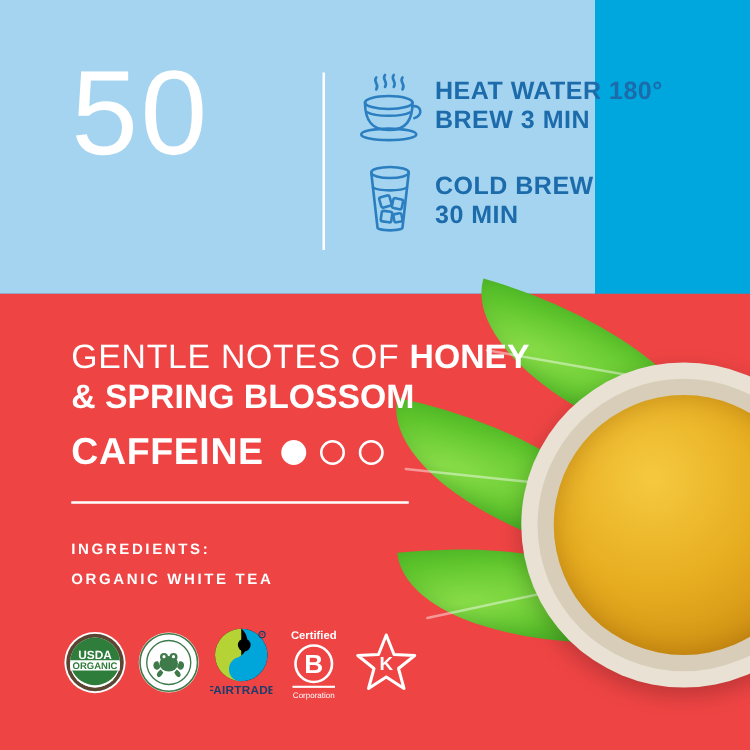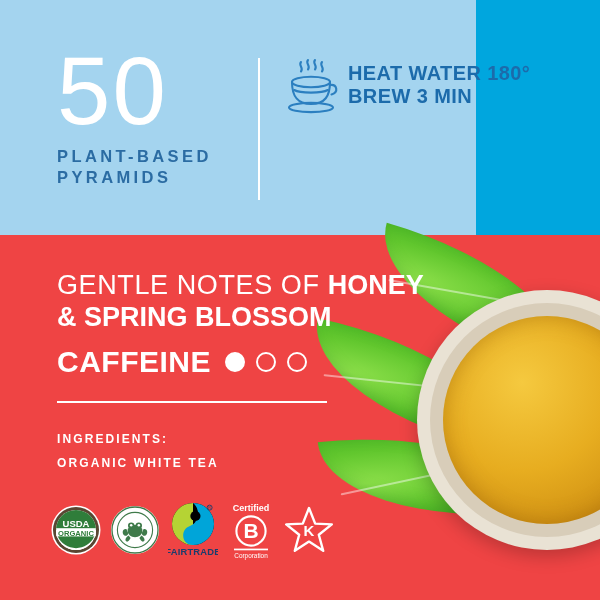--- a/index.html
+++ b/index.html
@@ -237,24 +237,20 @@
 </style>
 </head>
 <body>
 
 <div class="label">
 
   <div class="top-panel">
 
     <div class="count-block">
       <div class="count-number">50</div>
-      <div class="count-caption">
-        <div>PLANT-BASED</div>
-        <div>PYRAMIDS</div>
-      </div>
     </div>
 
     <div class="v-divider"></div>
 
     <div class="brew-list">
 
       <div class="brew-row">
         <div class="brew-icon">
           <svg width="58" height="62" viewBox="0 0 58 62" fill="none" stroke="#2b7fc0" stroke-width="2.1" stroke-linecap="round">
             <path d="M17 8 C14 11.5, 20 13.5, 17 17.5"></path>
@@ -267,20 +263,37 @@
             <path d="M46 31 C53 30, 55 38, 47.5 40.5"></path>
             <ellipse cx="27" cy="53.5" rx="22" ry="4.6"></ellipse>
           </svg>
         </div>
         <div class="brew-text">
           <span>HEAT WATER 180°</span>
           <span class="l2">BREW 3 MIN</span>
         </div>
       </div>
 
+      <div class="brew-row">
+        <div class="brew-icon">
+          <svg width="58" height="62" viewBox="0 0 58 62" fill="none" stroke="#2b7fc0" stroke-width="2.1" stroke-linecap="round" stroke-linejoin="round">
+            <ellipse cx="28" cy="8" rx="15" ry="4.4"></ellipse>
+            <path d="M13 8 L18 52 C18 55, 38 55, 38 52 L43 8"></path>
+            <path d="M14.4 20 C19 23, 37 23, 41.6 20"></path>
+            <rect x="20" y="27" width="8.5" height="8.5" rx="1.6" transform="rotate(-16 24 31)"></rect>
+            <rect x="30" y="29" width="8" height="8" rx="1.6" transform="rotate(12 34 33)"></rect>
+            <rect x="21" y="39" width="8.5" height="8.5" rx="1.6" transform="rotate(8 25 43)"></rect>
+            <rect x="31" y="41" width="6.6" height="6.6" rx="1.4" transform="rotate(-10 34 44)"></rect>
+          </svg>
+        </div>
+        <div class="brew-text">
+          <span>COLD BREW</span>
+          <span class="l2">30 MIN</span>
+        </div>
+      </div>
 
     </div>
   </div>
 
   <div class="bottom-panel">
 
     <div class="photo">
       <div class="leaf leaf-1"></div>
       <div class="leaf leaf-2"></div>
       <div class="leaf leaf-3"></div>

